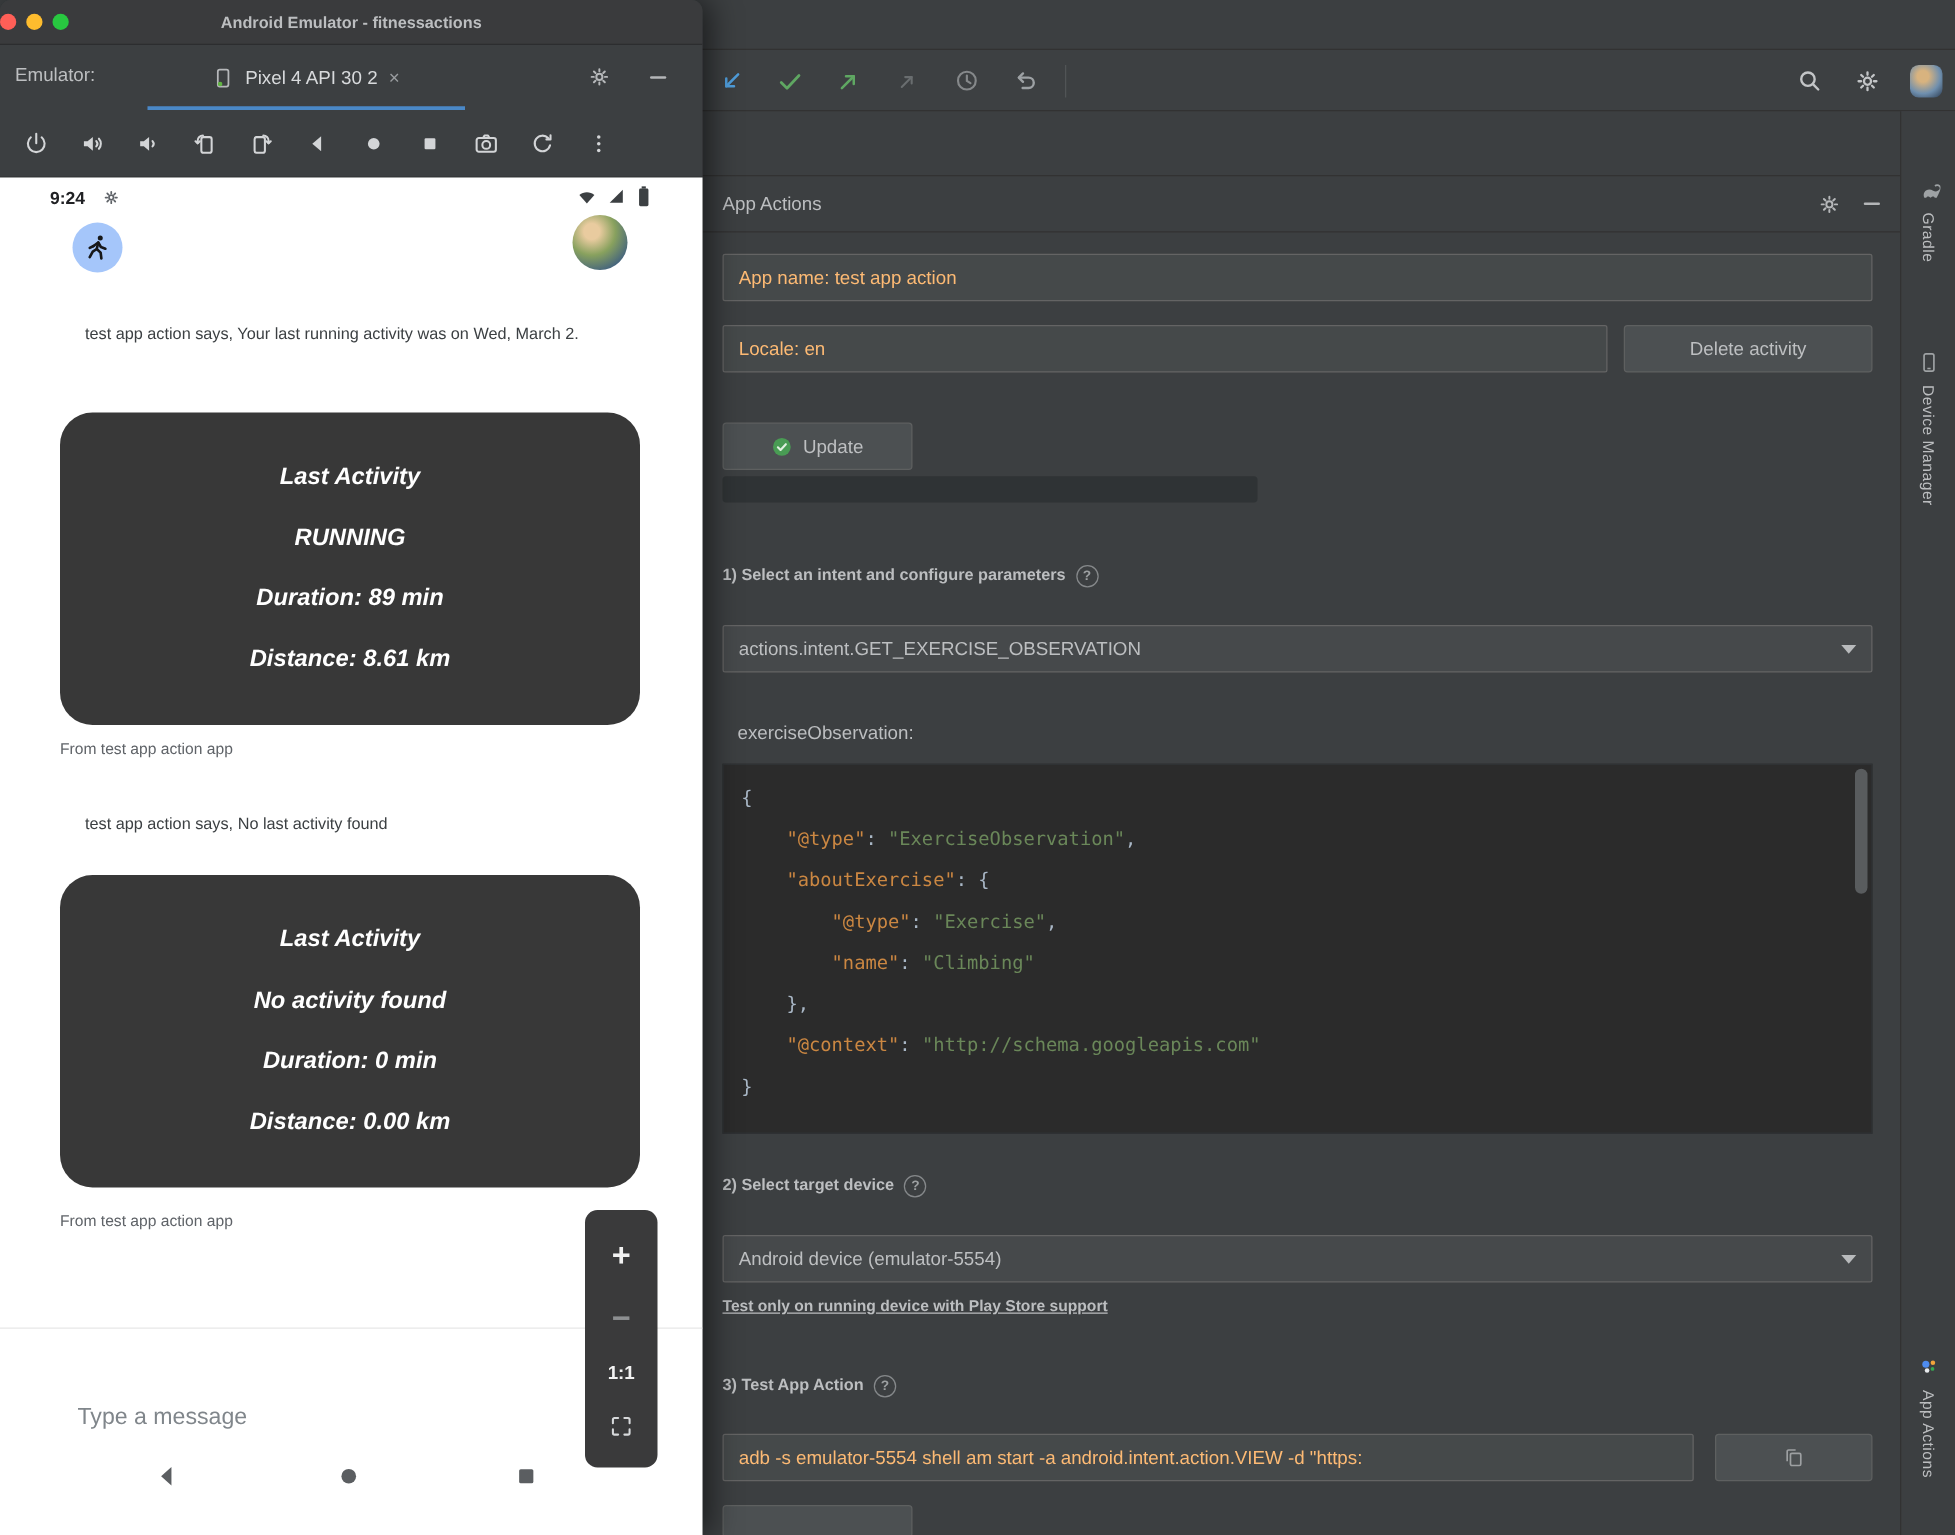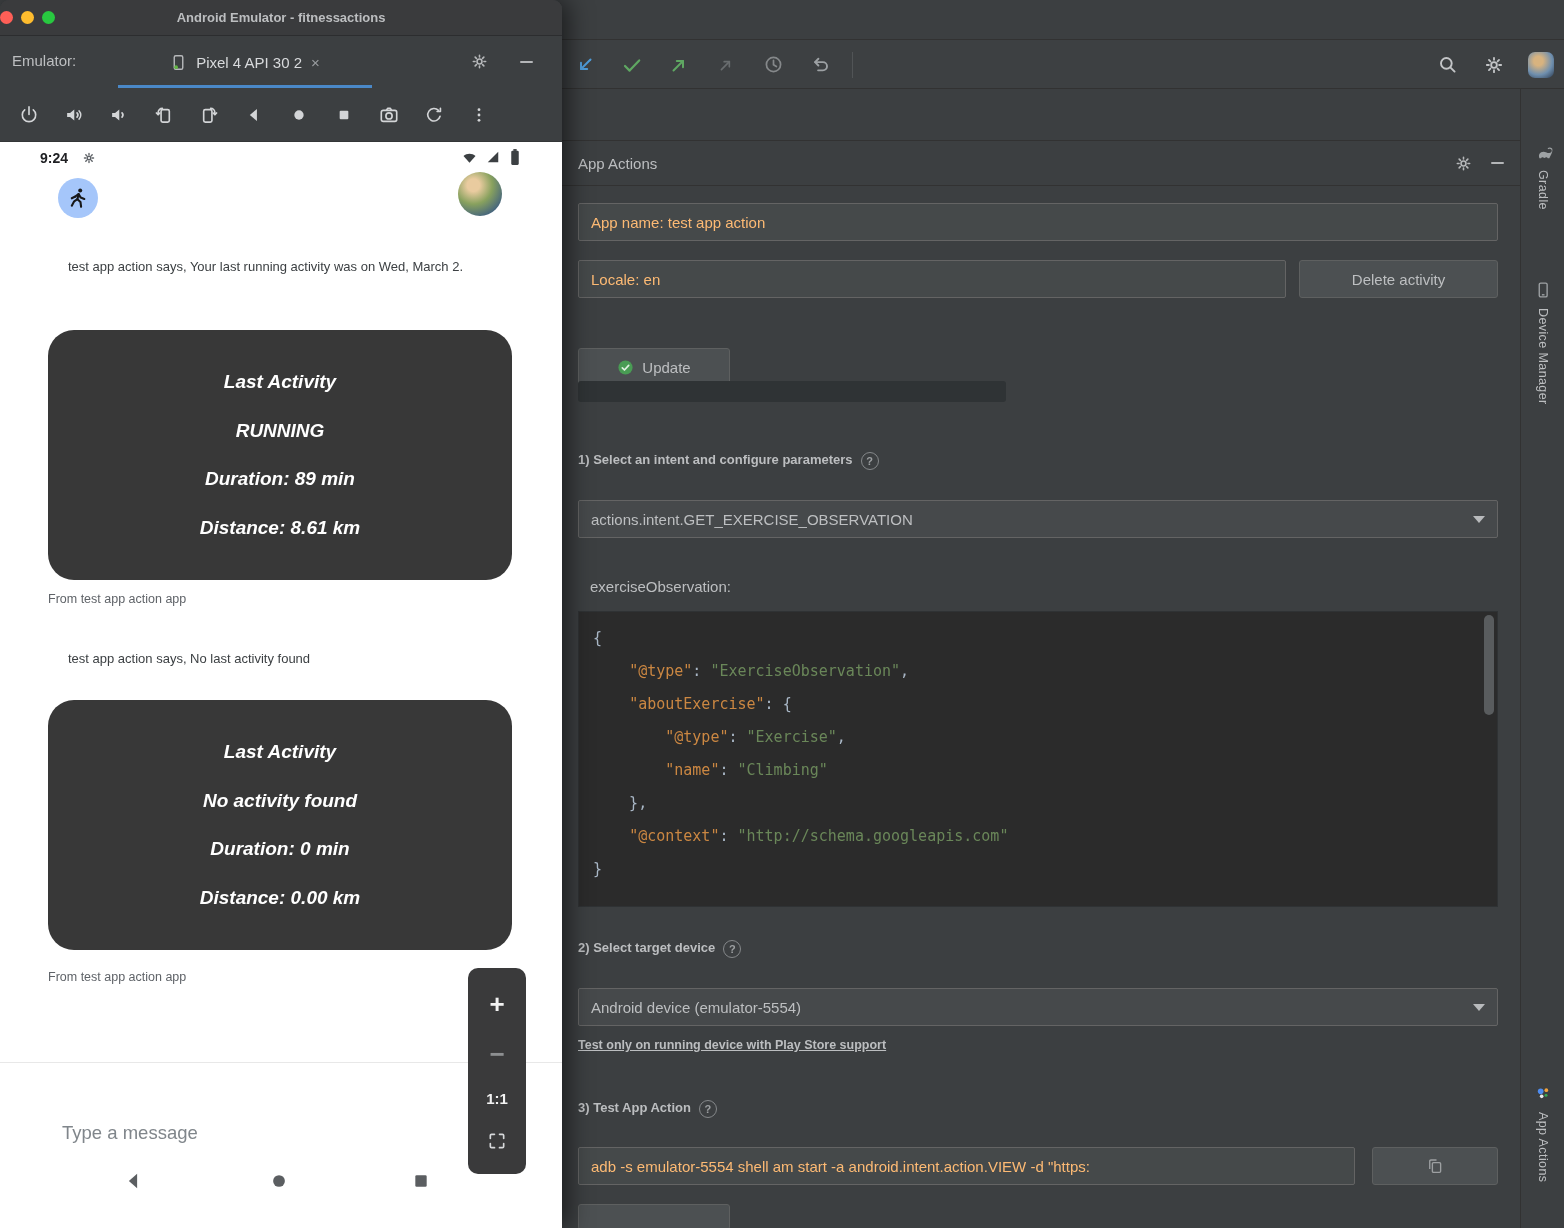--- a/index.html
+++ b/index.html
@@ -160,21 +160,21 @@
     <span>App name: test app action</span>
   </div>
 
   <div class="fld" style="left:578px;top:260px;width:708px;height:38px">
     <span>Locale: en</span>
   </div>
   <div class="btn" style="left:1299px;top:260px;width:199px;height:38px">
     <span>Delete activity</span>
   </div>
 
-  <div class="btn" style="left:578px;top:348px;width:152px;height:38px">
+  <div class="btn" style="left:578px;top:338px;width:152px;height:38px">
     <svg width="17" height="17" viewBox="0 0 24 24">
         <circle cx="12" cy="12" r="10" fill="#499c54"></circle>
         <path d="m7.5 12.5 3 3 6-6.5" stroke="#dff0e0" stroke-width="2.4" fill="none" stroke-linecap="round" stroke-linejoin="round"></path>
       </svg>
     <span>Update</span>
   </div>
 
   <div class="band" style="left:578px;top:381px;width:428px;height:21px"></div>
 
   <div class="sec" style="left:578px;top:452px">

